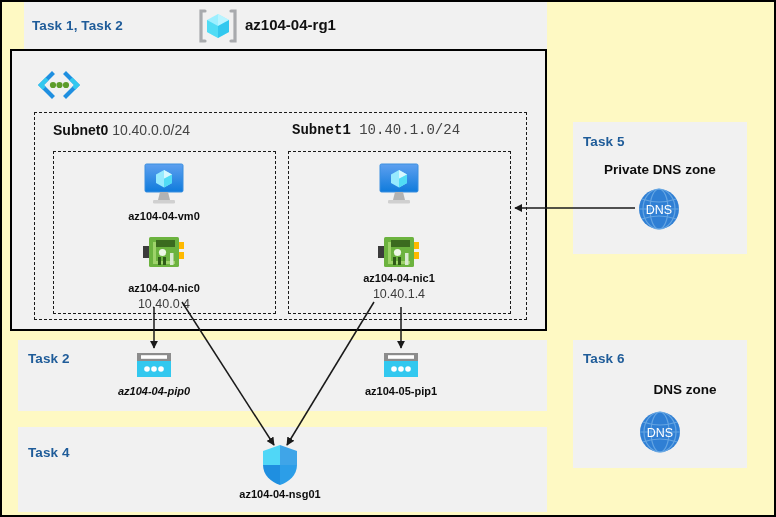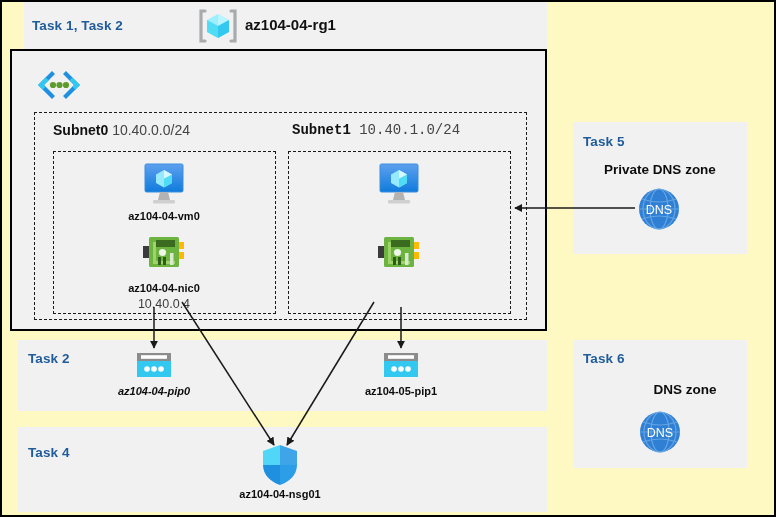--- a/index.html
+++ b/index.html
@@ -142,20 +142,24 @@
       <rect x="7" y="4" width="30" height="30" rx="1.5" fill="#6cb33f"></rect>
       <rect x="14" y="7" width="19" height="7" fill="#3b6b1f"></rect>
       <rect x="11" y="9" width="3" height="22" fill="#9ed36a"></rect>
       <rect x="11" y="28" width="22" height="3" fill="#9ed36a"></rect>
       <circle cx="20.5" cy="19.5" r="3.6" fill="#eef7e6"></circle>
       <rect x="16" y="24" width="3" height="8" fill="#2f5c18"></rect>
       <rect x="21" y="24" width="3" height="8" fill="#2f5c18"></rect>
       <rect x="28" y="20" width="3.5" height="12" fill="#d9ead0"></rect>
     </svg>
   </div>
+  <div class="node" style="left:317px;top:270px;width:160px;">
+    <div class="nodelabel">az104-04-nic1</div>
+    <div class="nodesub">10.40.1.4</div>
+  </div>
 
   <div class="panel" style="left:16px;top:338px;width:529px;height:71px;"></div>
   <div class="tasklabel" style="left:26px;top:349px;">Task 2</div>
 
   <div class="ico" style="left:133px;top:350px;width:38px;height:28px;">
     <svg width="38" height="28" viewBox="0 0 38 28">
       <rect x="2" y="1" width="34" height="8" fill="#8c8c8c"></rect>
       <rect x="6" y="3.2" width="26" height="3.6" fill="#ffffff"></rect>
       <rect x="2" y="9" width="34" height="16" fill="#32c8ef"></rect>
       <circle cx="12" cy="17" r="2.8" fill="#ffffff"></circle>

